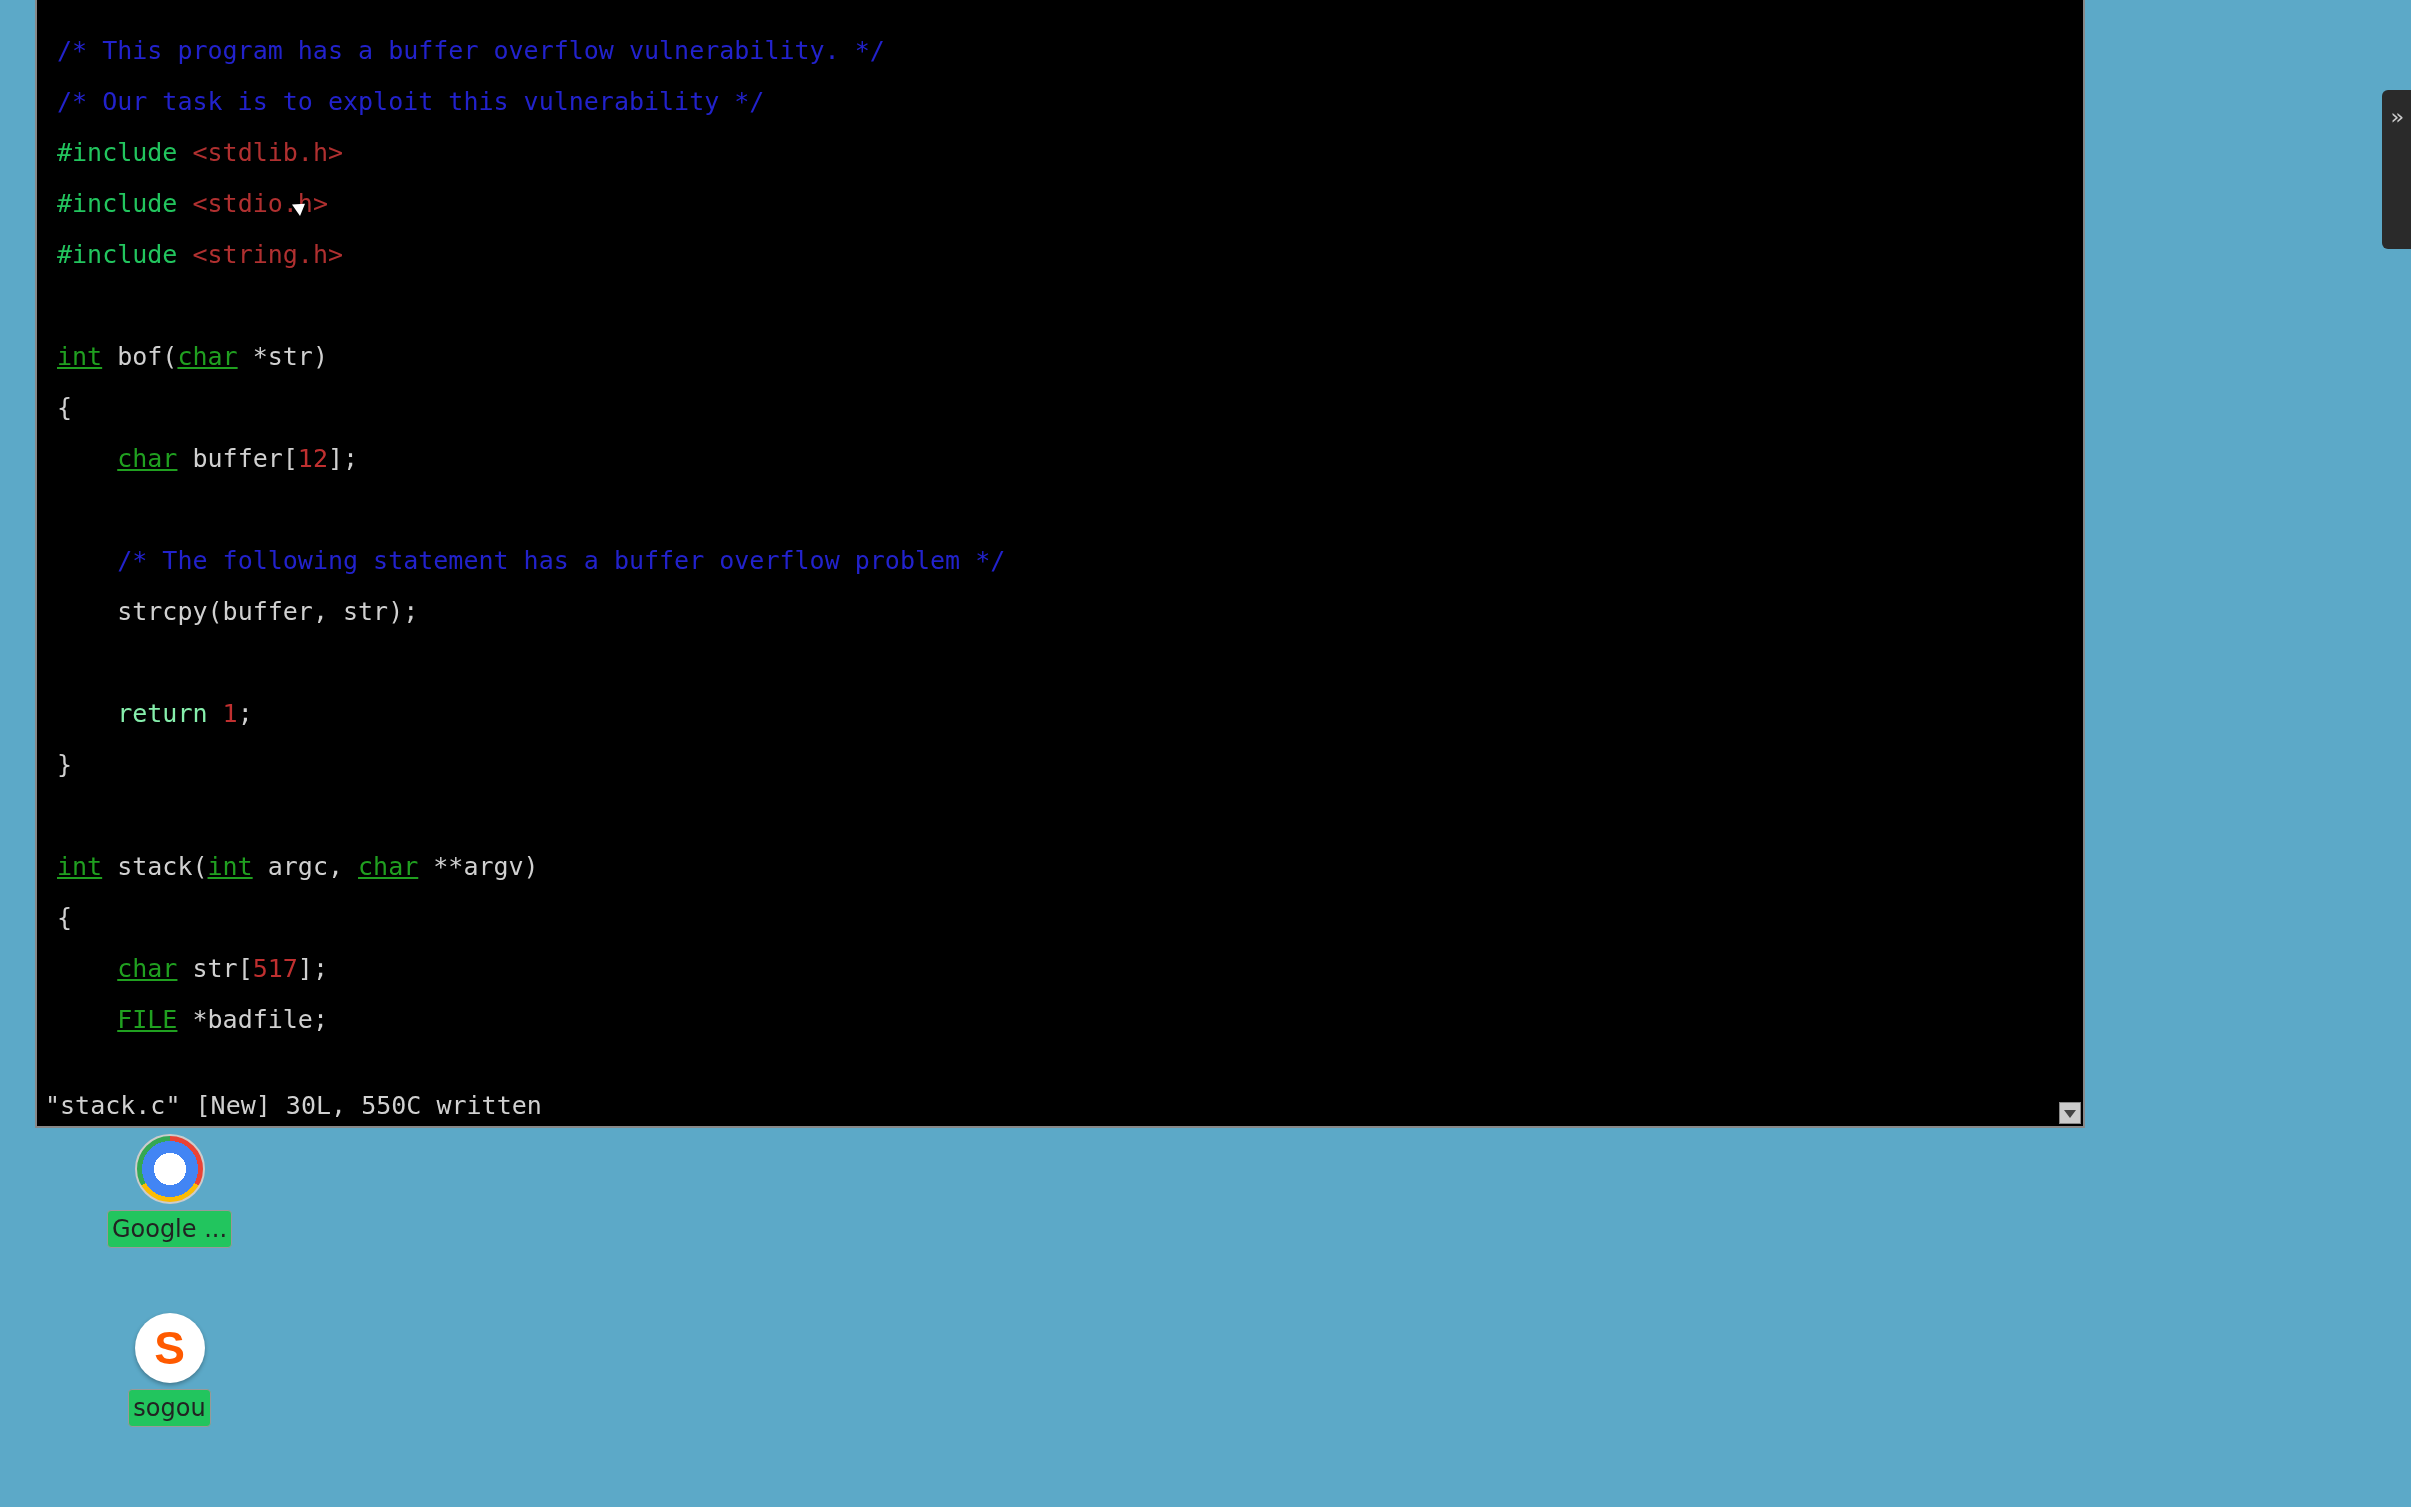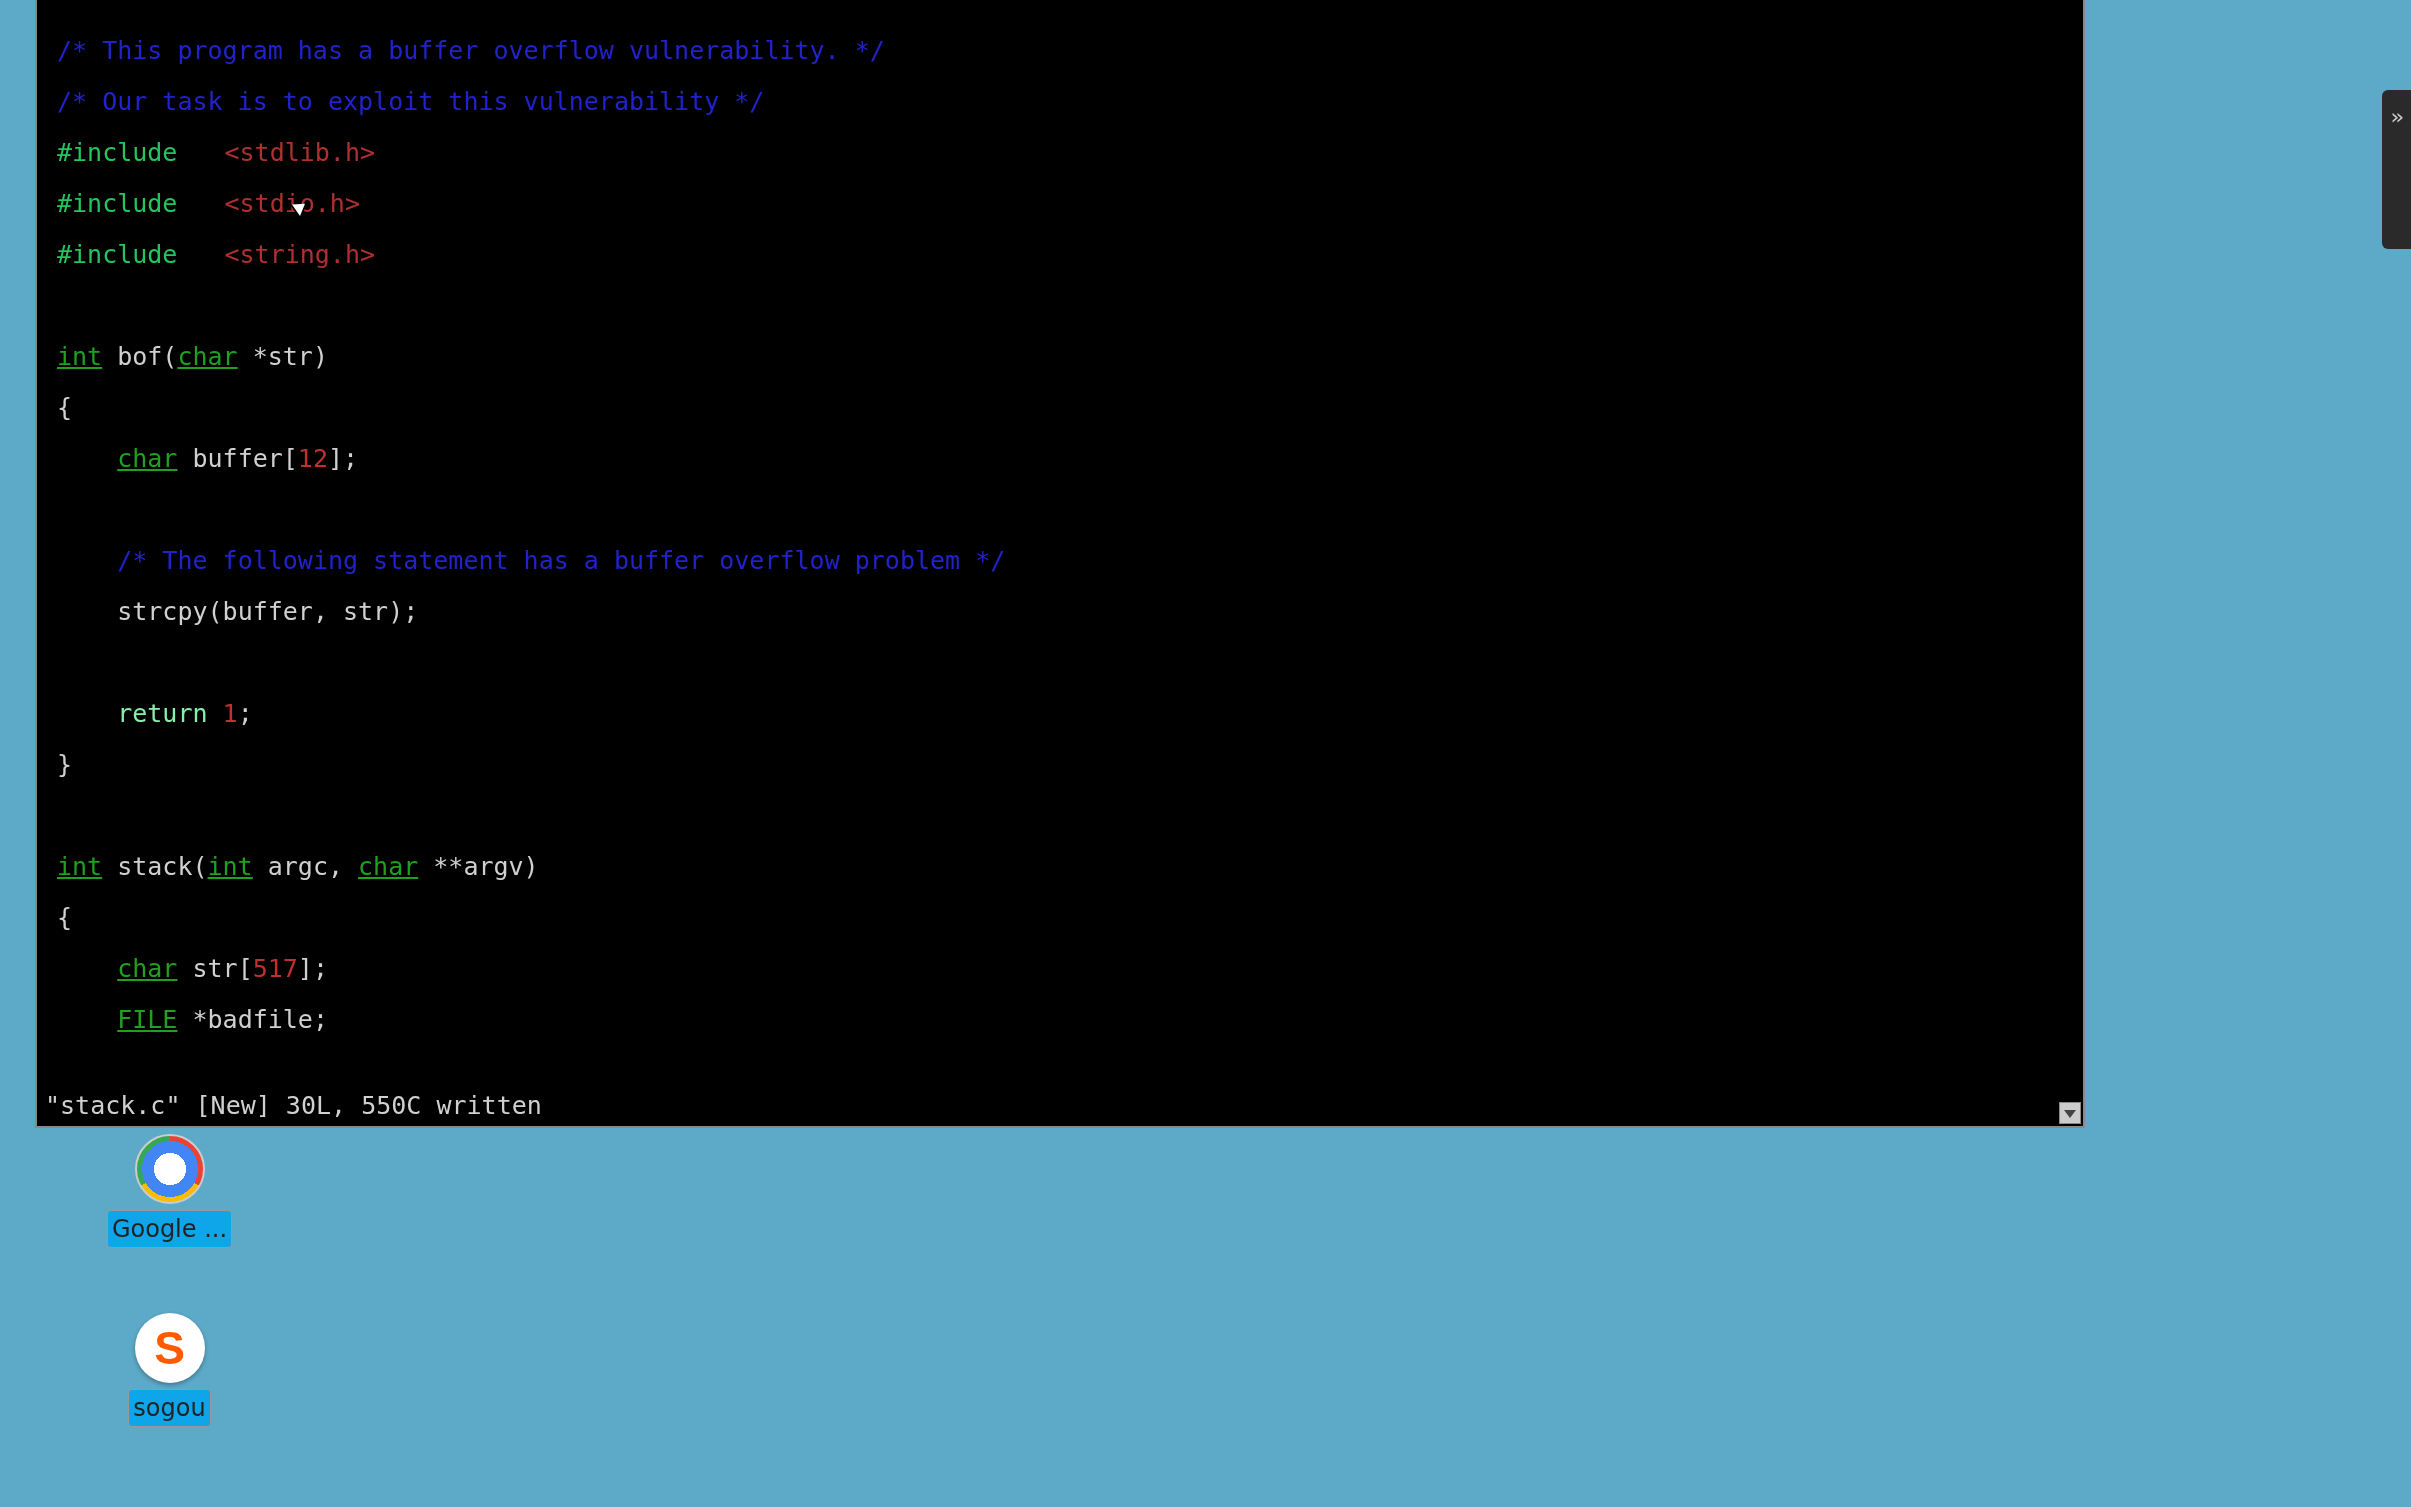--- a/index.html
+++ b/index.html
@@ -23,21 +23,21 @@
     padding: 12px 8px 8px 20px;
     font-size: 25px;
     line-height: 1.02;
     color: #d0d0d0;
     white-space: pre;
     overflow: hidden;
   }
   .terminal .line { display: block; }
   .c-comment { color: #2222cc; }
   .c-preproc { color: #22c55e; }
-  .c-header  { color: #b03030; margin-left: 32px; }
+  .c-header  { color: #b03030; }
   .c-type    { color: #20a020; text-decoration: underline; }
   .c-keyword { color: #86efac; }
   .c-number  { color: #c03030; }
   .status-line {
     position: absolute;
     left: 8px;
     bottom: 8px;
     color: #d0d0d0;
   }
   .scrollbar-stub {
@@ -68,21 +68,21 @@
     height: 70px;
     margin: 0 auto 6px auto;
     border-radius: 50%;
     display: flex;
     align-items: center;
     justify-content: center;
     position: relative;
   }
   .desktop-icon .label {
     display: inline-block;
-    background: #0ea5e9;
+    background: #22c55e;
     border: 1px solid #999;
     border-radius: 4px;
     padding: 4px 4px;
     font-family: "DejaVu Sans", Arial, sans-serif;
     font-size: 24px;
     color: #222;
   }
   .chrome-icon {
     background: radial-gradient(circle at 50% 50%, #fff 0 16px, #4285f4 16px 28px, transparent 28px),
                 conic-gradient(#ea4335 0 120deg, #fbbc05 120deg 240deg, #34a853 240deg 360deg);

